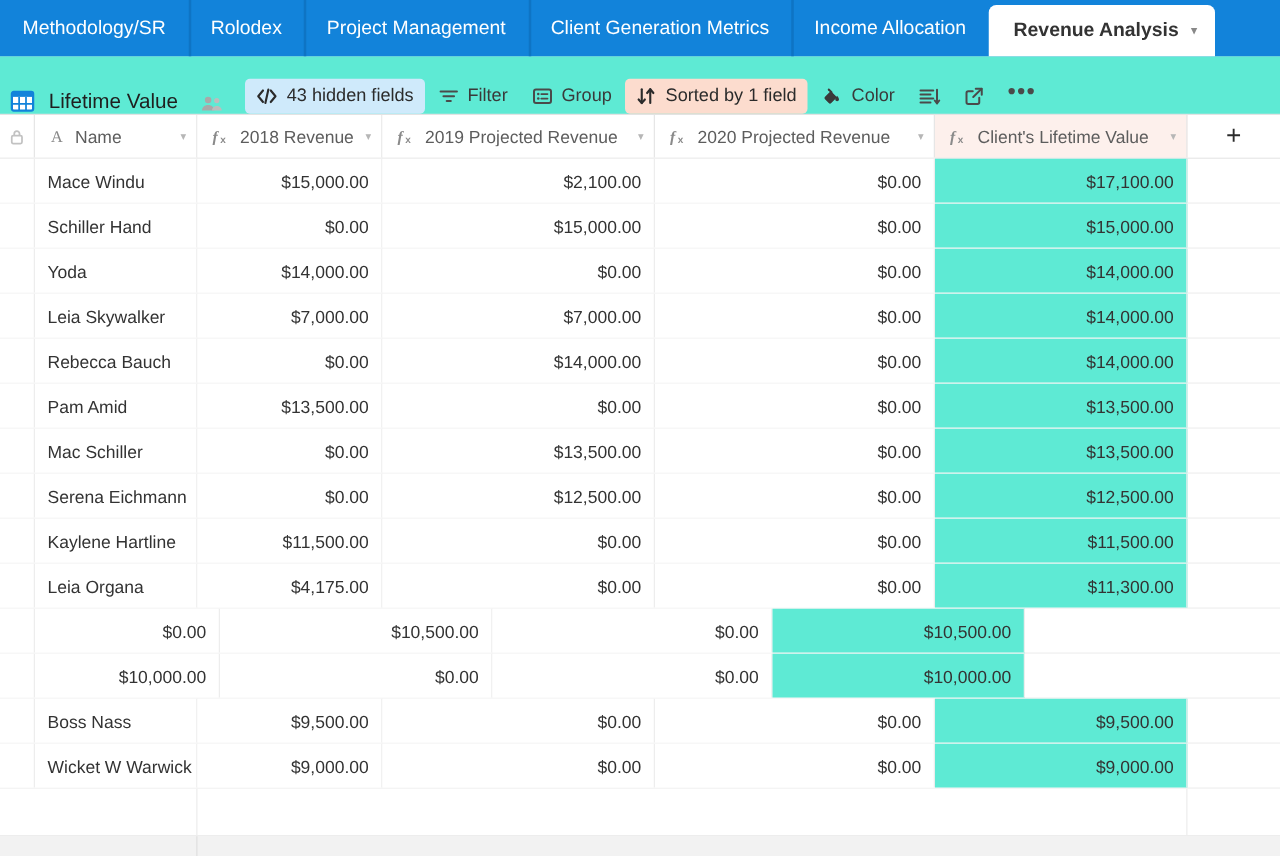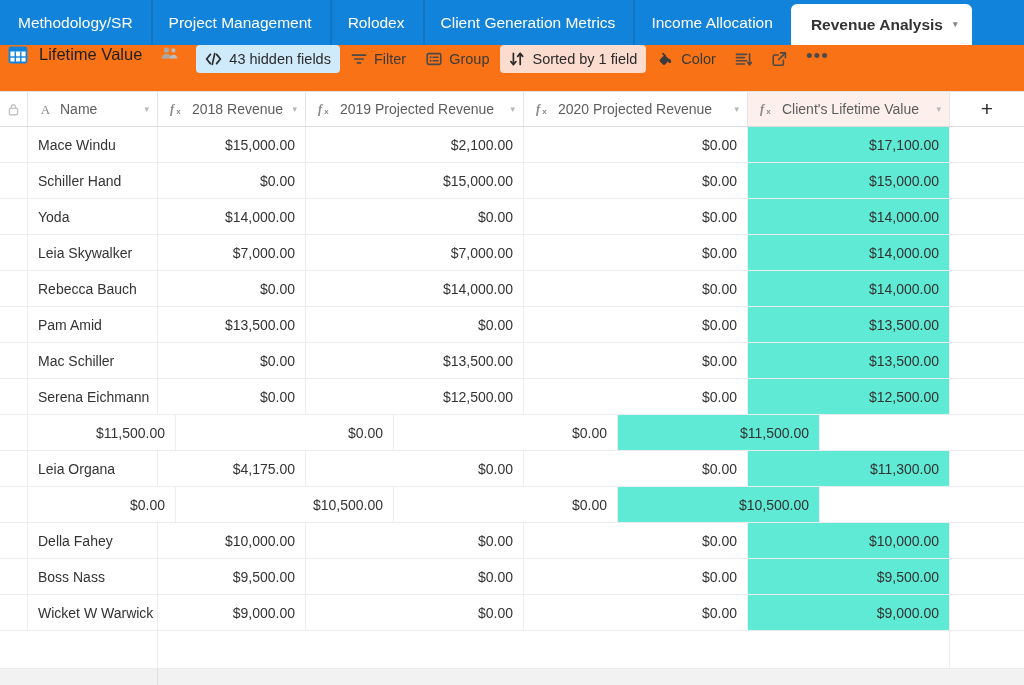--- a/index.html
+++ b/index.html
@@ -50,23 +50,23 @@
   .tab .caret {
     margin-left: 10px;
     font-size: 9px;
     color: #888;
     line-height: 1;
   }
 
   
   .toolbar {
     height: 47px;
-    background: #f97316;
-    display: flex;
-    align-items: flex-start;
+    background: #5eead4;
+    display: flex;
+    align-items: flex-end;
     padding: 0 10px 0 8px;
     border-bottom: 1px solid #e3e3e3;
     gap: 2px;
   }
   .grid-icon {
     width: 20px; height: 20px;
     margin-right: 9px;
     flex: 0 0 auto;
   }
   .view-title {
@@ -180,24 +180,24 @@
   svg { display: block; }
 </style>
 </head>
 <body>
 
 <div class="tabbar" id="tabbar">
     <div class="tab">
       <span>Methodology/SR</span>
     </div>
     <div class="tab">
+      <span>Rolodex</span>
+    </div>
+    <div class="tab">
       <span>Project Management</span>
-    </div>
-    <div class="tab">
-      <span>Rolodex</span>
     </div>
     <div class="tab">
       <span>Client Generation Metrics</span>
     </div>
     <div class="tab">
       <span>Income Allocation</span>
     </div>
     <div class="tab active">
       <span>Revenue Analysis</span>
       <span class="caret">▾</span>
@@ -432,20 +432,21 @@
       <div class="row">
         <div class="cell rowgutter" style="width: 28px;"></div>
         <div class="cell" style="width: 130px;">Serena Eichmann</div>
         <div class="cell num" style="width: 148px;">$0.00</div>
         <div class="cell num" style="width: 218px;">$12,500.00</div>
         <div class="cell num" style="width: 224px;">$0.00</div>
         <div class="cell num tinted" style="width: 202px;">$12,500.00</div>
       </div>
       <div class="row">
         <div class="cell rowgutter" style="width: 28px;"></div>
+        <div class="cell" style="width: 130px;">Kaylene Hartline</div>
         <div class="cell num" style="width: 148px;">$11,500.00</div>
         <div class="cell num" style="width: 218px;">$0.00</div>
         <div class="cell num" style="width: 224px;">$0.00</div>
         <div class="cell num tinted" style="width: 202px;">$11,500.00</div>
       </div>
       <div class="row">
         <div class="cell rowgutter" style="width: 28px;"></div>
         <div class="cell" style="width: 130px;">Leia Organa</div>
         <div class="cell num" style="width: 148px;">$4,175.00</div>
         <div class="cell num" style="width: 218px;">$0.00</div>
@@ -454,21 +455,20 @@
       </div>
       <div class="row">
         <div class="cell rowgutter" style="width: 28px;"></div>
         <div class="cell num" style="width: 148px;">$0.00</div>
         <div class="cell num" style="width: 218px;">$10,500.00</div>
         <div class="cell num" style="width: 224px;">$0.00</div>
         <div class="cell num tinted" style="width: 202px;">$10,500.00</div>
       </div>
       <div class="row">
         <div class="cell rowgutter" style="width: 28px;"></div>
-        <div class="cell" style="width: 130px;">Della Fahey</div>
         <div class="cell num" style="width: 148px;">$10,000.00</div>
         <div class="cell num" style="width: 218px;">$0.00</div>
         <div class="cell num" style="width: 224px;">$0.00</div>
         <div class="cell num tinted" style="width: 202px;">$10,000.00</div>
       </div>
       <div class="row">
         <div class="cell rowgutter" style="width: 28px;"></div>
         <div class="cell" style="width: 130px;">Boss Nass</div>
         <div class="cell num" style="width: 148px;">$9,500.00</div>
         <div class="cell num" style="width: 218px;">$0.00</div>

